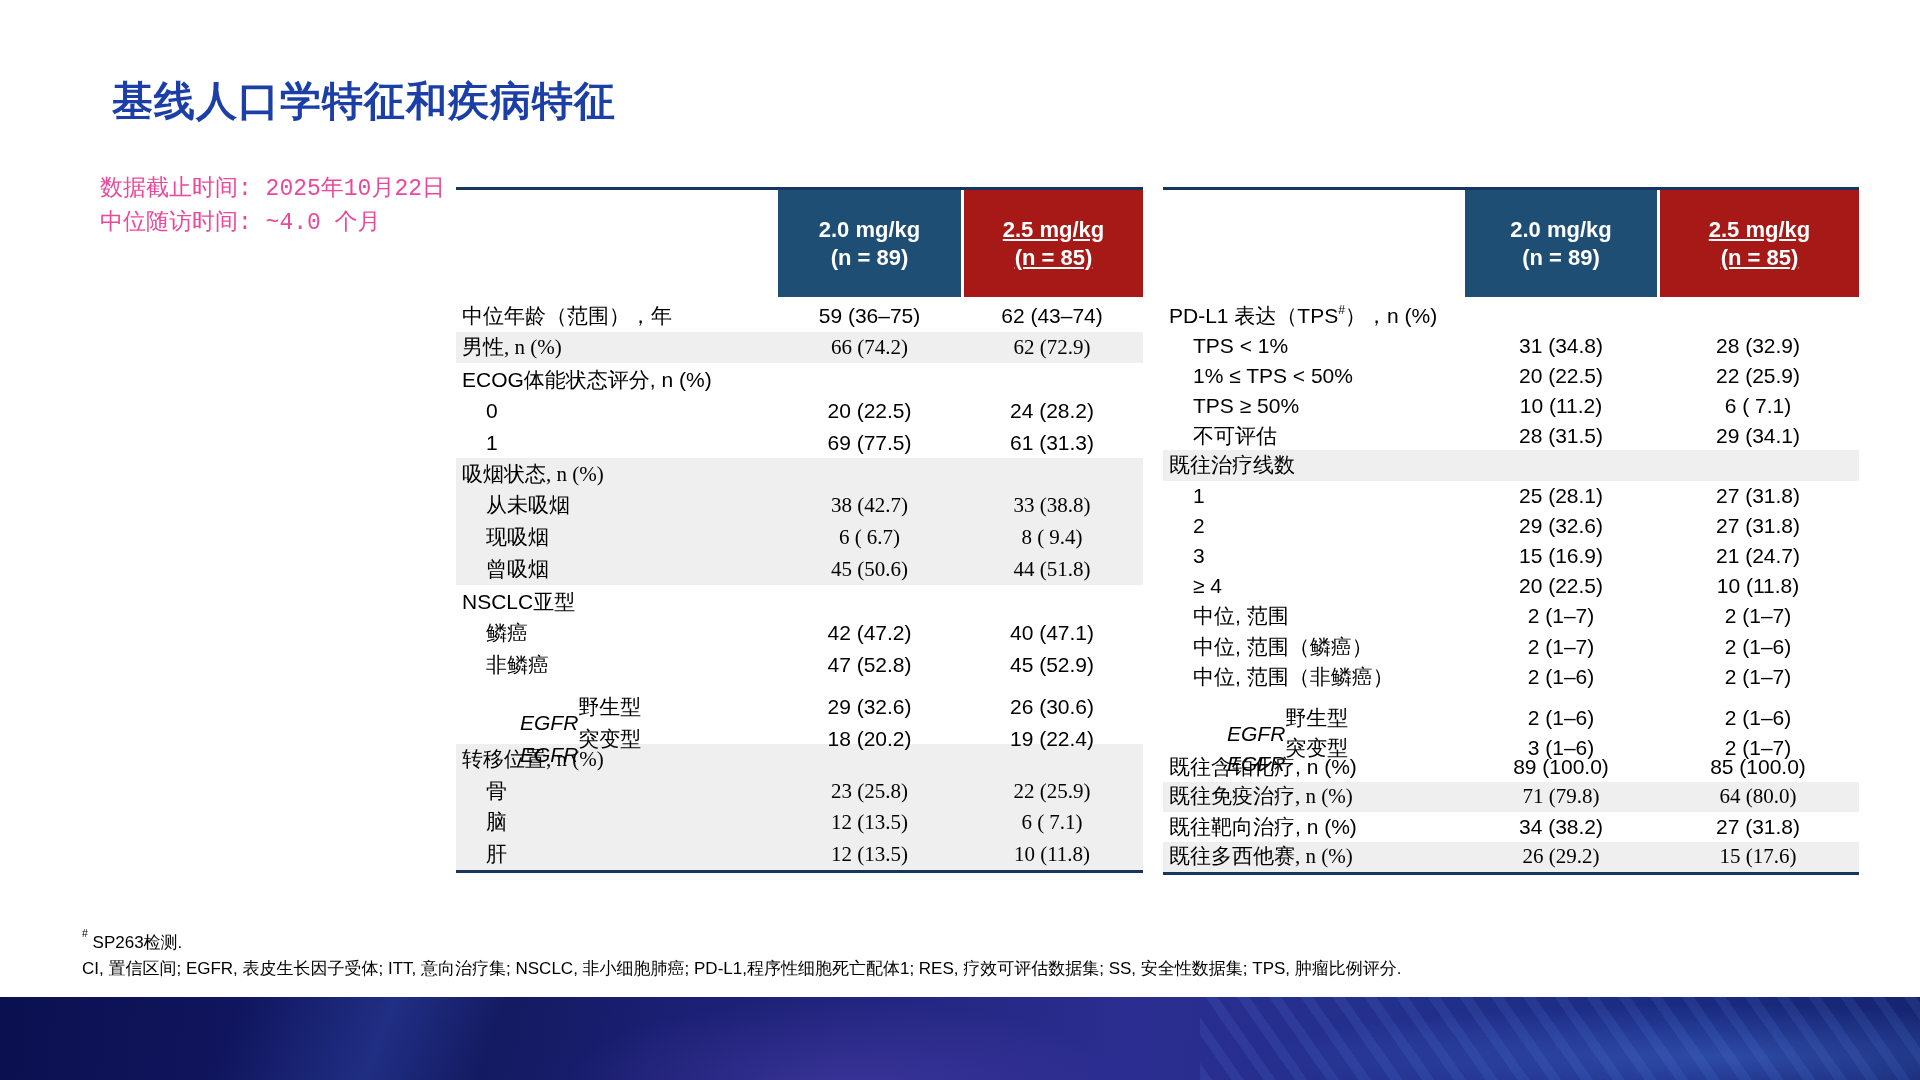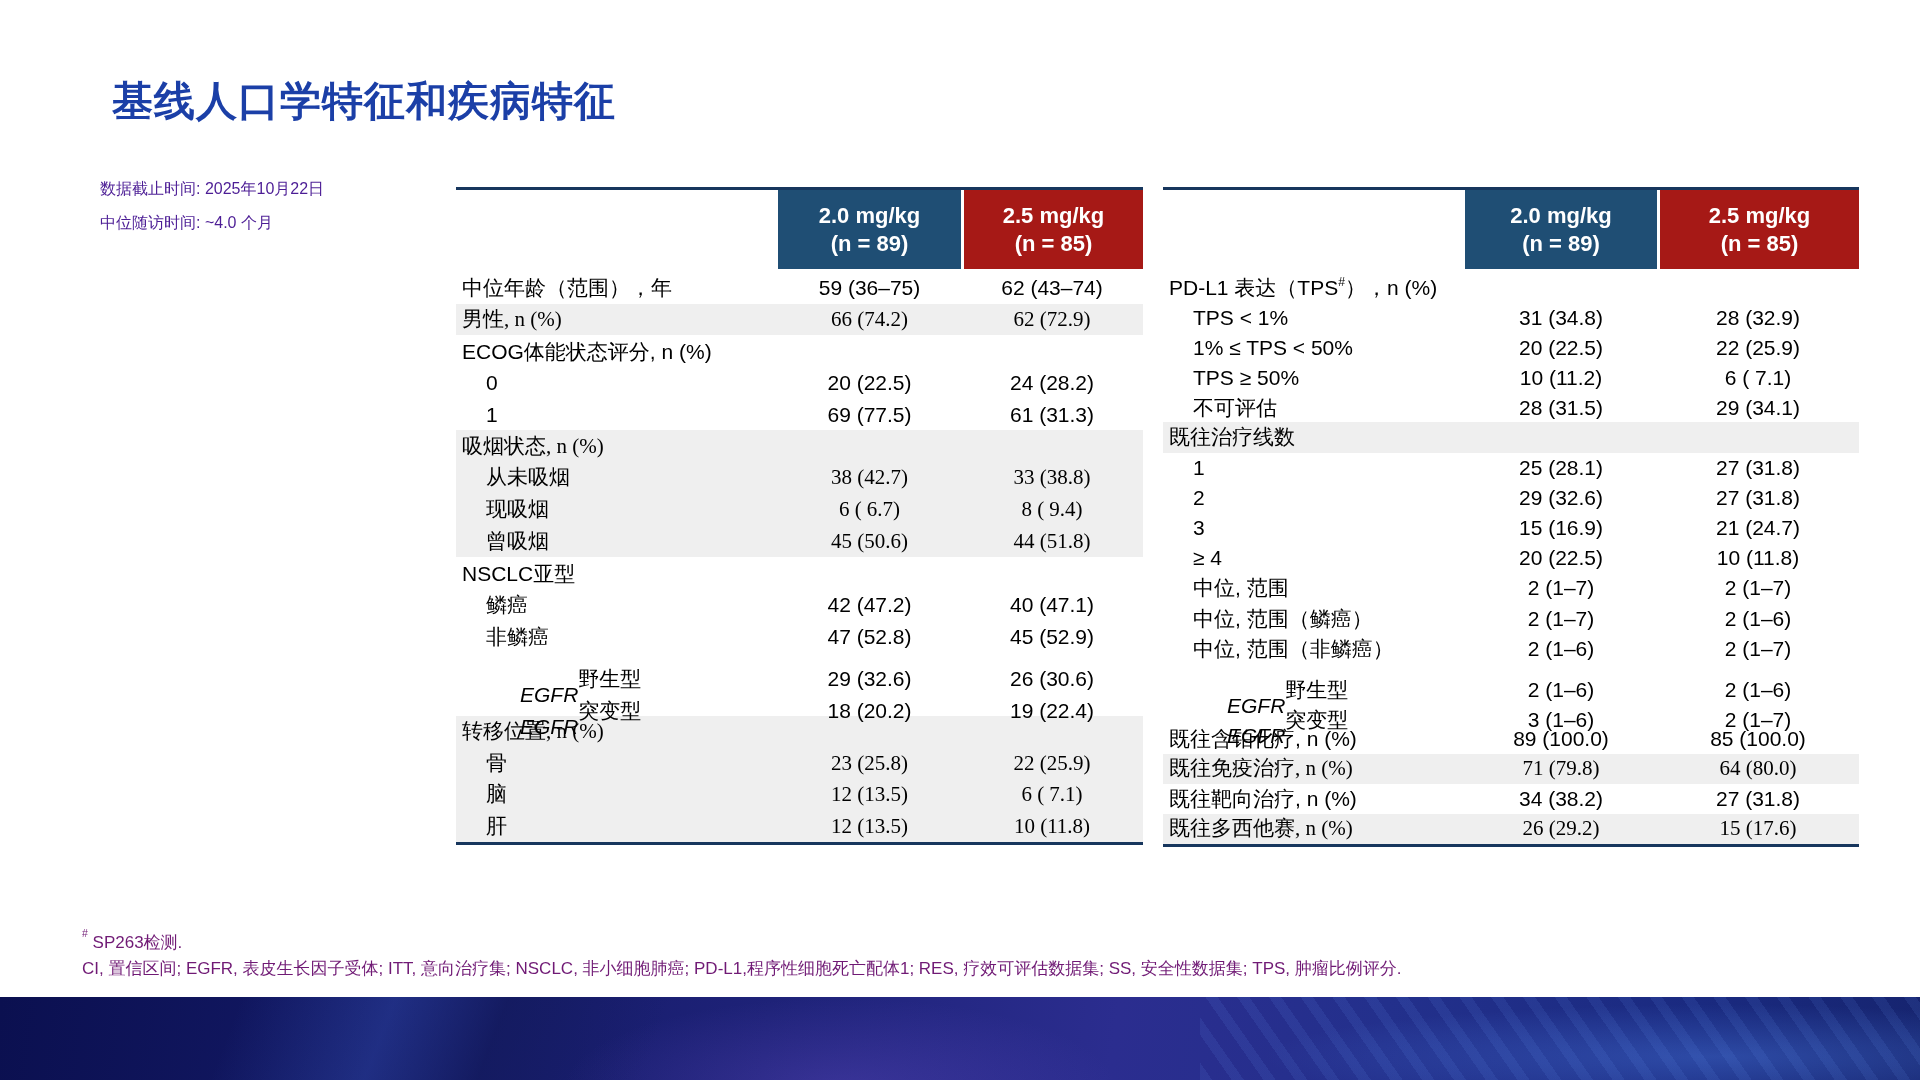--- a/index.html
+++ b/index.html
@@ -8,49 +8,49 @@
     background:#ffffff;
     font-family:"Liberation Sans","DejaVu Sans",sans-serif;
     color:#000;
   }
   
   .page-title{
     position:absolute;left:100px;top:62px;margin:12px;
     font-size:41px;font-weight:800;letter-spacing:1px;
     color:var(--title-blue,#1B3FA7);
   }
-  .meta{position:absolute;left:100px;top:172px;font-size:16px;line-height:34px;color:#4c1d95;}
+  .meta{position:absolute;left:100px;top:172px;font-size:23px;line-height:34px;color:#ec4899;font-family:Liberation Mono, monospace;}
   
   .tbl{position:absolute;top:187px;}
   .tbl.left{left:456px;width:687px;}
   .tbl.right{left:1163px;width:696px;}
   .grid{display:grid;}
   .left .grid{grid-template-columns:322px 183px 182px;}
   .right .grid{grid-template-columns:302px 192px 202px;}
   .thead{border-top:3px solid var(--border-navy,#17365D);}
   .hcell{
-    height:79px;display:flex;flex-direction:column;align-items:center;justify-content:center;
+    height:107px;display:flex;flex-direction:column;align-items:center;justify-content:center;
     color:#fff;font-weight:700;font-size:22px;line-height:28px;
   }
   .hcell.blue{background:var(--header-blue,#1F4E74);}
-  .hcell.red{background:var(--header-red,#A61916);border-left:3px solid #fff;}
+  .hcell.red{background:var(--header-red,#A61916);border-left:3px solid #fff;text-decoration:underline;}
   .tbody{margin-top:3px;border-bottom:3px solid var(--border-navy,#17365D);}
   .trow{width:100%;}
   .left .trow{height:31.7px;}
   .right .trow{height:30.1px;}
   .trow.shade{background:var(--stripe-gray,#EFEFEF);font-family:Liberation Serif, serif;}
   .cell{display:flex;align-items:center;font-size:21px;line-height:1;}
   .cell.label{padding-left:6px;}
   .ind1 .cell.label{padding-left:30px;}
   .ind2 .cell.label{padding-left:64px;}
   .cell.val{justify-content:center;white-space:pre;}
   .cell i{font-style:italic;margin-top:32px;}
   .cell sup{font-size:0.58em;vertical-align:super;line-height:0;position:relative;top:-0.45em;}
   
-  .footnotes{position:absolute;left:82px;top:924px;font-size:17px;line-height:26px;color:#701a75;}
+  .footnotes{position:absolute;left:82px;top:924px;font-size:17px;line-height:26px;color:#000000;}
   .footnotes sup{font-size:0.62em;position:relative;top:-0.4em;}
   
   .footer{
     position:absolute;left:0;top:997px;width:1920px;height:83px;overflow:hidden;
     background:linear-gradient(97deg,#0b1050 0%,#141a68 22%,#1e2278 40%,#2b2d8f 58%,#23308c 72%,#1a2a80 88%,#16246f 100%);
   }
   .streak1{position:absolute;left:-60px;top:-40px;width:980px;height:170px;
     background:linear-gradient(115deg,transparent 30%,rgba(70,110,220,0.25) 45%,rgba(18,26,88,0.55) 56%,transparent 72%);
     transform:rotate(-4deg);}
   .streak2{position:absolute;right:0;top:0;width:720px;height:100%;

